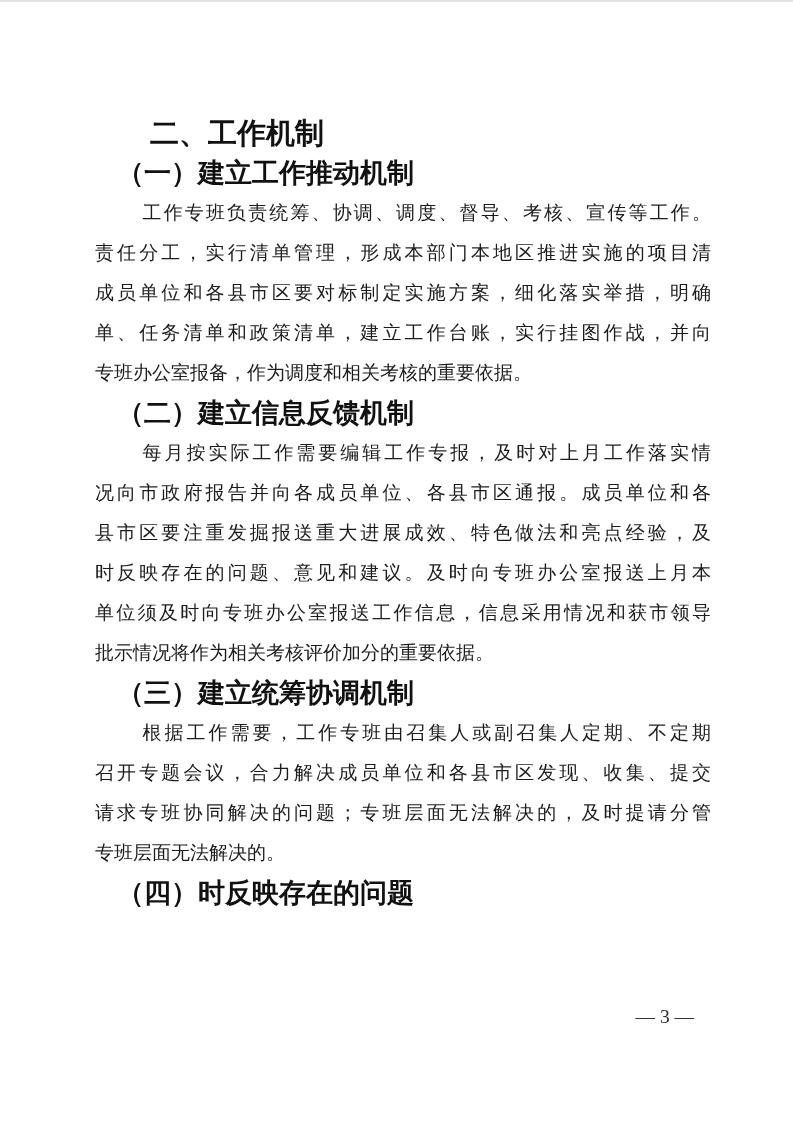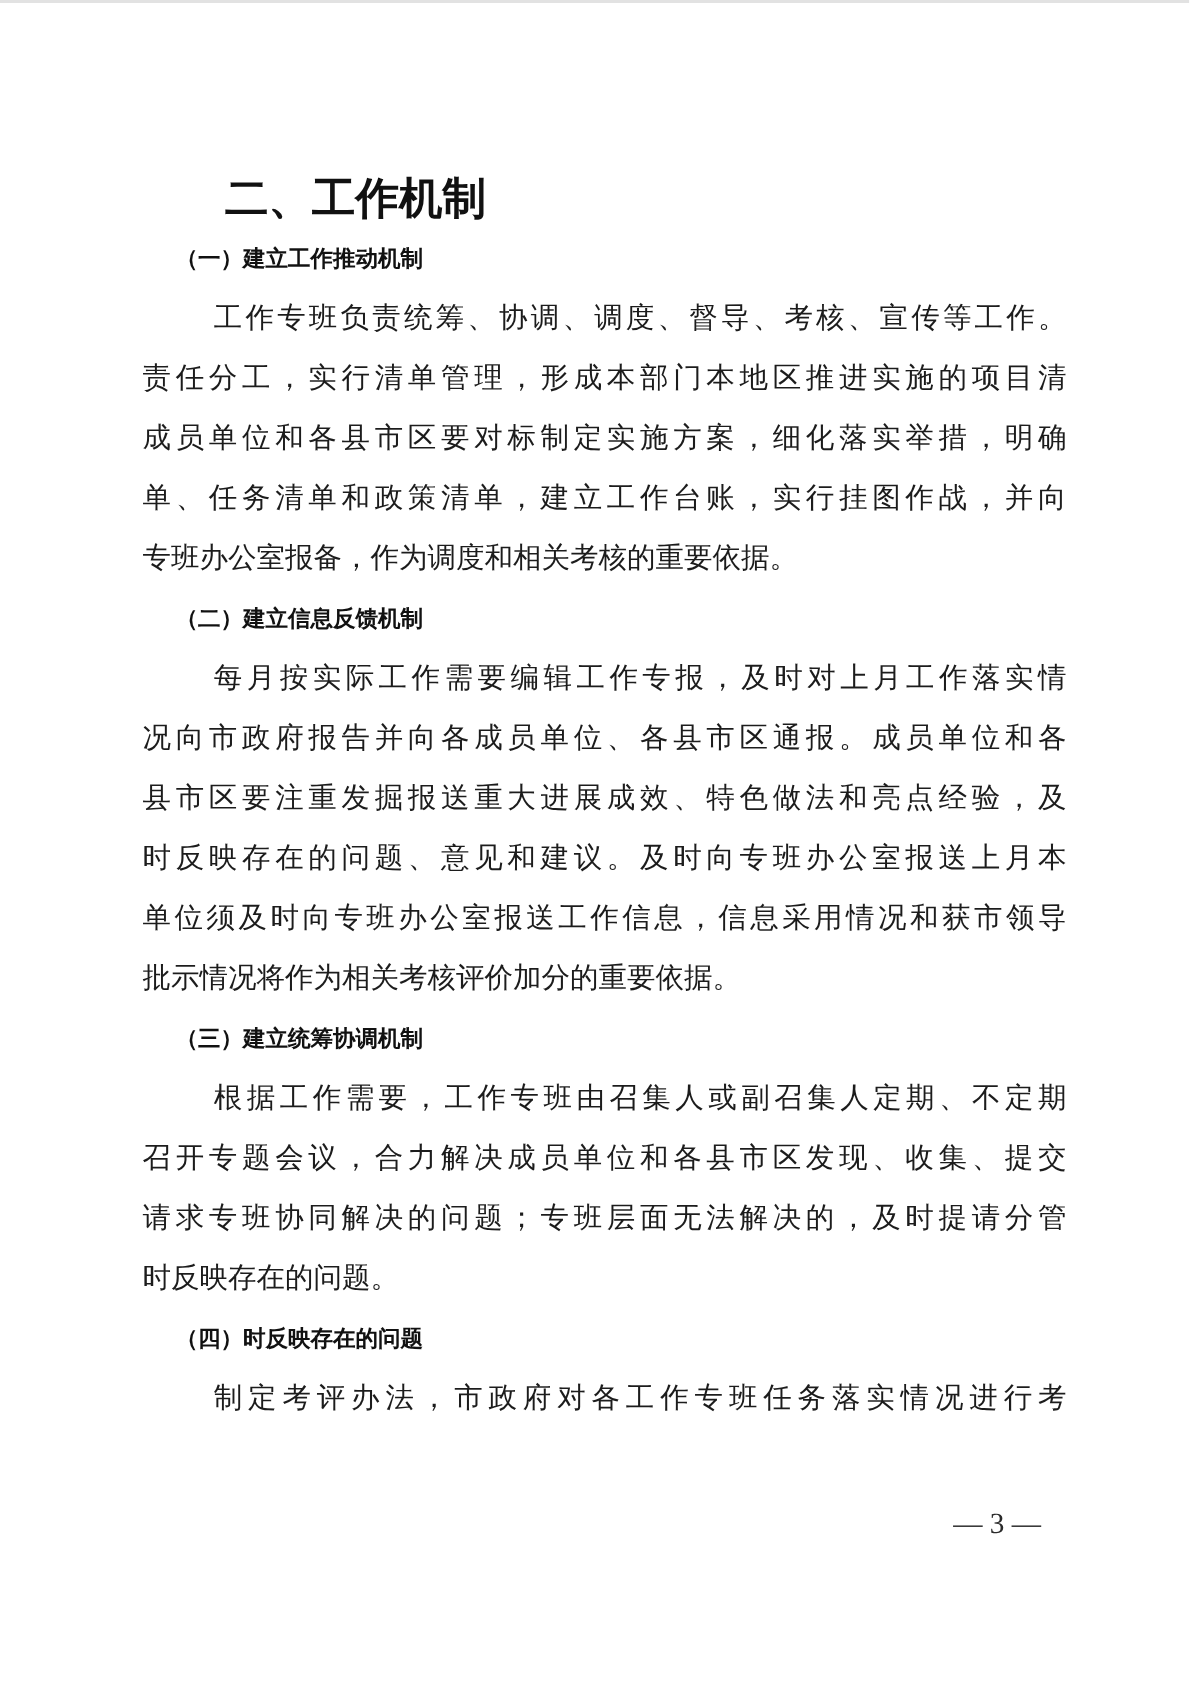--- a/index.html
+++ b/index.html
@@ -33,21 +33,21 @@
     font-weight: 700;
     font-size: 29px;
     line-height: 40px;
     color: #111111;
     text-indent: 55px;
     white-space: nowrap;
   }
   .block-h2 {
     font-family: "Liberation Serif", "DejaVu Serif", serif;
     font-weight: 700;
-    font-size: 15px;
+    font-size: 27px;
     line-height: 40px;
     color: #111111;
     text-indent: 22px;
     white-space: nowrap;
   }
   .para { margin: 0; }
   .line {
     font-size: 19px;
     line-height: 40px;
     height: 40px;
@@ -92,24 +92,21 @@
         <div class="line full">县市区要注重发掘报送重大进展成效、特色做法和亮点经验，及</div>
         <div class="line full">时反映存在的问题、意见和建议。及时向专班办公室报送上月本</div>
         <div class="line full">单位须及时向专班办公室报送工作信息，信息采用情况和获市领导</div>
         <div class="line last">批示情况将作为相关考核评价加分的重要依据。</div>
       </div>
       <div class="block-h2">（三）建立统筹协调机制</div>
       <div class="para">
         <div class="line full">根据工作需要，工作专班由召集人或副召集人定期、不定期</div>
         <div class="line full">召开专题会议，合力解决成员单位和各县市区发现、收集、提交</div>
         <div class="line full">请求专班协同解决的问题；专班层面无法解决的，及时提请分管</div>
-        <div class="line last">时反映存在的问题。</div>
+        <div class="line last">专班层面无法解决的。</div>
       </div>
       <div class="block-h2">（四）时反映存在的问题</div>
-      <div class="para">
-        <div class="line full">制定考评办法，市政府对各工作专班任务落实情况进行考</div>
-      </div>
     </div>
 
   <div class="footer">
     <span>— 3 —</span>
   </div>
 </div>
 
 </body></html>

